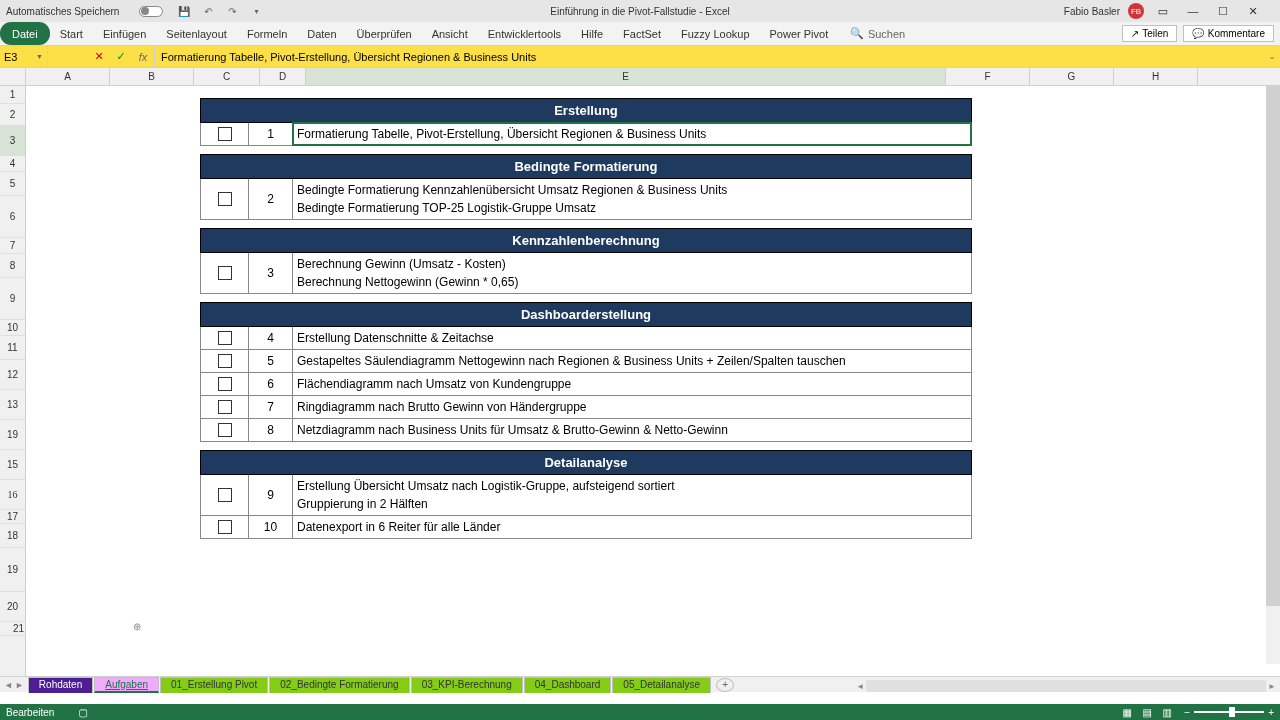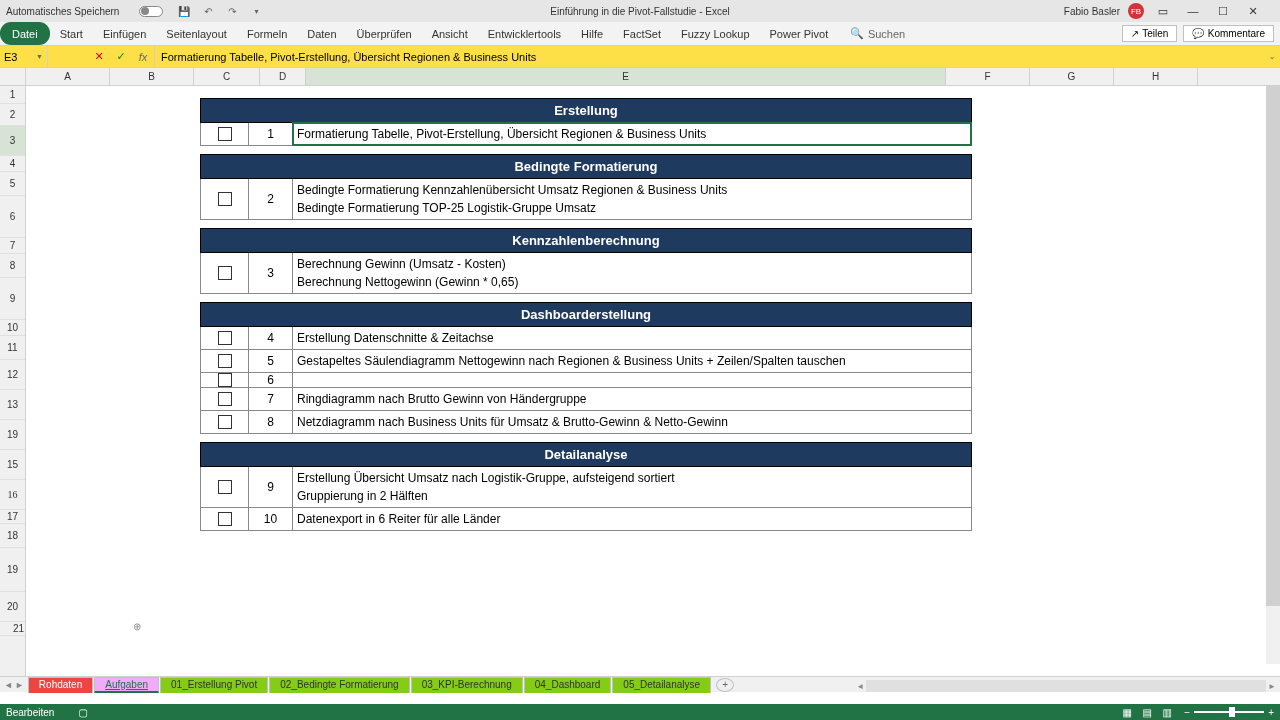--- a/index.html
+++ b/index.html
@@ -65,21 +65,21 @@
 .task-row.selected .task-text { outline: 2px solid #217346; outline-offset: -1px; }
 
 .scroll-v { position: absolute; right: 0; top: 86px; bottom: 56px; width: 14px; background: #f0f0f0; }
 .scroll-v-thumb { position: absolute; top: 0; height: 90%; width: 100%; background: #d0d0d0; }
 
 
 .sheet-bar { position: absolute; bottom: 28px; left: 0; right: 0; height: 16px; background: #f0f0f0; display: flex; align-items: center; font-size: 10px; border-top: 1px solid #d0d0d0; }
 .sheet-nav { display: flex; gap: 2px; padding: 0 4px; color: #888; }
 .sheet-nav span { font-size: 9px; }
 .sheet-tab { padding: 1px 10px; border: 1px solid #c0c0c0; border-bottom: none; margin-right: 1px; cursor: pointer; }
-.sheet-tab.rohdaten { background: #ef4444; color: #fff; }
+.sheet-tab.rohdaten { background: #4c1d95; color: #fff; }
 .sheet-tab.aufgaben { background: #f0abfc; color: #217346; border-bottom: 2px solid #217346; text-decoration: underline; }
 .sheet-tab.yellow { background: #84cc16; color: #333; }
 .sheet-add { width: 18px; height: 14px; border: 1px solid #c0c0c0; border-radius: 50%; display: flex; align-items: center; justify-content: center; margin-left: 4px; font-size: 10px; color: #666; }
 .sheet-scroll { position: absolute; right: 2px; bottom: 0; display: flex; align-items: center; }
 .sheet-scroll-track { width: 400px; height: 12px; background: #e0e0e0; position: relative; }
 
 
 .status-bar { position: absolute; bottom: 0; left: 0; right: 0; height: 16px; background: #217346; color: #fff; display: flex; align-items: center; font-size: 10px; padding: 0 6px; justify-content: space-between; }
 .status-right { display: flex; align-items: center; gap: 8px; }
 .view-btns { display: flex; gap: 2px; }
@@ -258,20 +258,23 @@
               <div class="task-num">5</div>
               <div class="task-text">
                 <div>Gestapeltes Säulendiagramm Nettogewinn nach Regionen &amp; Business Units + Zeilen/Spalten tauschen</div>
               </div>
             </div>
             <div class="task-row">
               <div class="task-checkbox">
                 <div class="cb"></div>
               </div>
               <div class="task-num">6</div>
+              <div class="task-text">
+                <div>Flächendiagramm nach Umsatz von Kundengruppe</div>
+              </div>
             </div>
             <div class="task-row">
               <div class="task-checkbox">
                 <div class="cb"></div>
               </div>
               <div class="task-num">7</div>
               <div class="task-text">
                 <div>Ringdiagramm nach Brutto Gewinn von Händergruppe</div>
               </div>
             </div>

